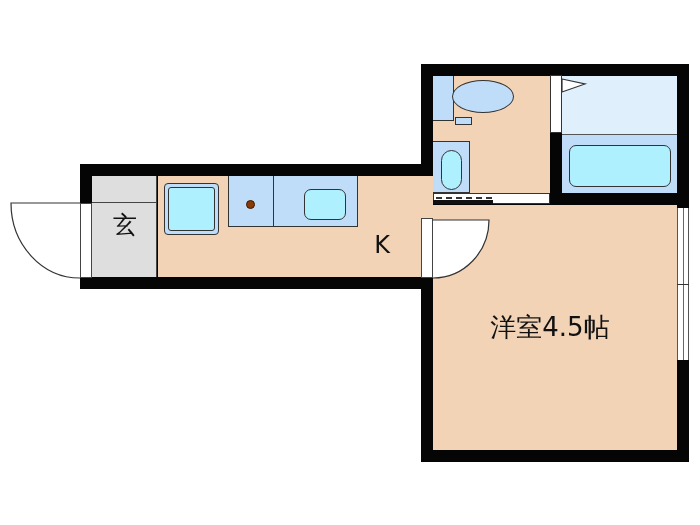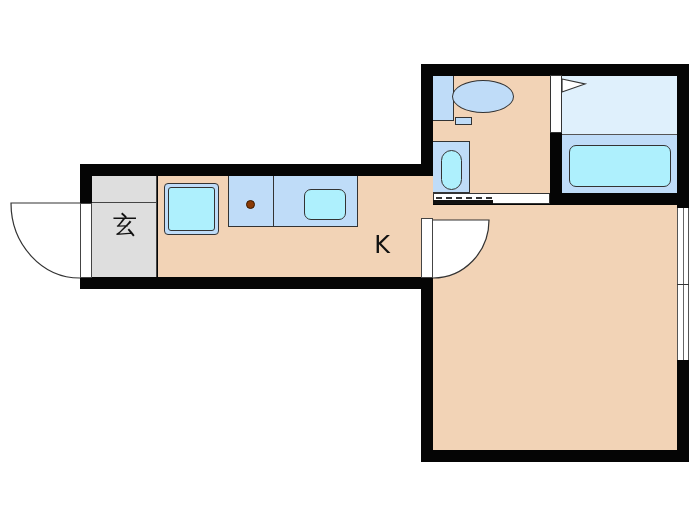--- a/index.html
+++ b/index.html
@@ -52,20 +52,21 @@
 
   <div class="abs" style="left:550px;top:75px;width:12px;height:58px;background:#fff;border:1px solid #333;"></div>
   <div class="abs bath-floor" style="left:562px;top:76px;width:115px;height:58px;"></div>
   <div class="abs fix-blue" style="left:562px;top:134px;width:115px;height:59px;border:none;border-top:1.5px solid #555;"></div>
   <div class="abs fix-cyan" style="left:569px;top:145px;width:102px;height:42px;border-radius:7px;"></div>
   <svg width="700" height="525">
     <polygon points="562,79 585,84 562,92" fill="#fff" stroke="#333" stroke-width="1.2"></polygon>
   </svg>
 
   <div class="abs floor-k" style="left:433px;top:205px;width:244px;height:245px;"></div>
+  <div class="abs label" style="left:465px;top:310px;width:170px;font-size:26px;">洋室4.5帖</div>
 
   <div class="abs" style="left:677px;top:208px;width:12px;height:152px;background:#fff;border-left:1.5px solid #555;border-right:1.5px solid #555;"></div>
   <div class="abs" style="left:683px;top:208px;width:1px;height:152px;background:#666;"></div>
   <div class="abs" style="left:677px;top:284px;width:12px;height:1px;background:#333;"></div>
 
   <div class="abs" style="left:80px;top:203px;width:12px;height:75px;background:#fff;border:1px solid #444;"></div>
 
   <div class="abs" style="left:421px;top:218px;width:12px;height:60px;background:#fff;border:1px solid #444;"></div>
 
   <svg width="700" height="525">

